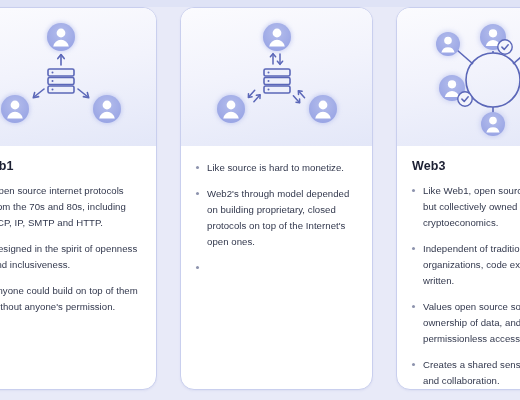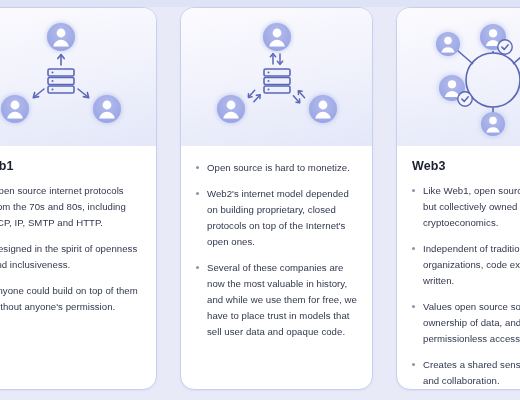--- a/index.html
+++ b/index.html
@@ -263,23 +263,23 @@
               <polyline points="85.6,81.6 88,84.5 90.4,81.6"></polyline>
               <line x1="95" y1="84" x2="95" y2="75"></line>
               <polyline points="92.6,77.6 95,74.7 97.4,77.6"></polyline>
             </g>
           </g>
         </svg>
       </div>
 
       <div class="body">
         <ul class="bullets">
-          <li><span class="dot"></span><span>Open source is hard to monetize.</span></li>
-          <li><span class="dot"></span><span>Web2's internet model depended on building proprietary, closed protocols on top of the Internet's open ones.</span></li>
-          <li><span class="dot"></span><span>Several of these companies are now the most valuable in history, and while we use them for free, we have to place trust in models that sell user data and opaque code.</span></li>
+          <li><span class="dot"></span><span>Like source is hard to monetize.</span></li>
+          <li><span class="dot"></span><span>Web2's through model depended on building proprietary, closed protocols on top of the Internet's open ones.</span></li>
+          <li><span class="dot"></span></li>
         </ul>
       </div>
     </div>
 
     <div class="card wide">
       <div class="illus">
         <svg width="150" height="126" viewBox="0 0 150 126">
           <defs>
             <radialGradient id="av3" cx="50%" cy="35%" r="70%">
               <stop offset="0%" stop-color="#b4bdec"></stop>

